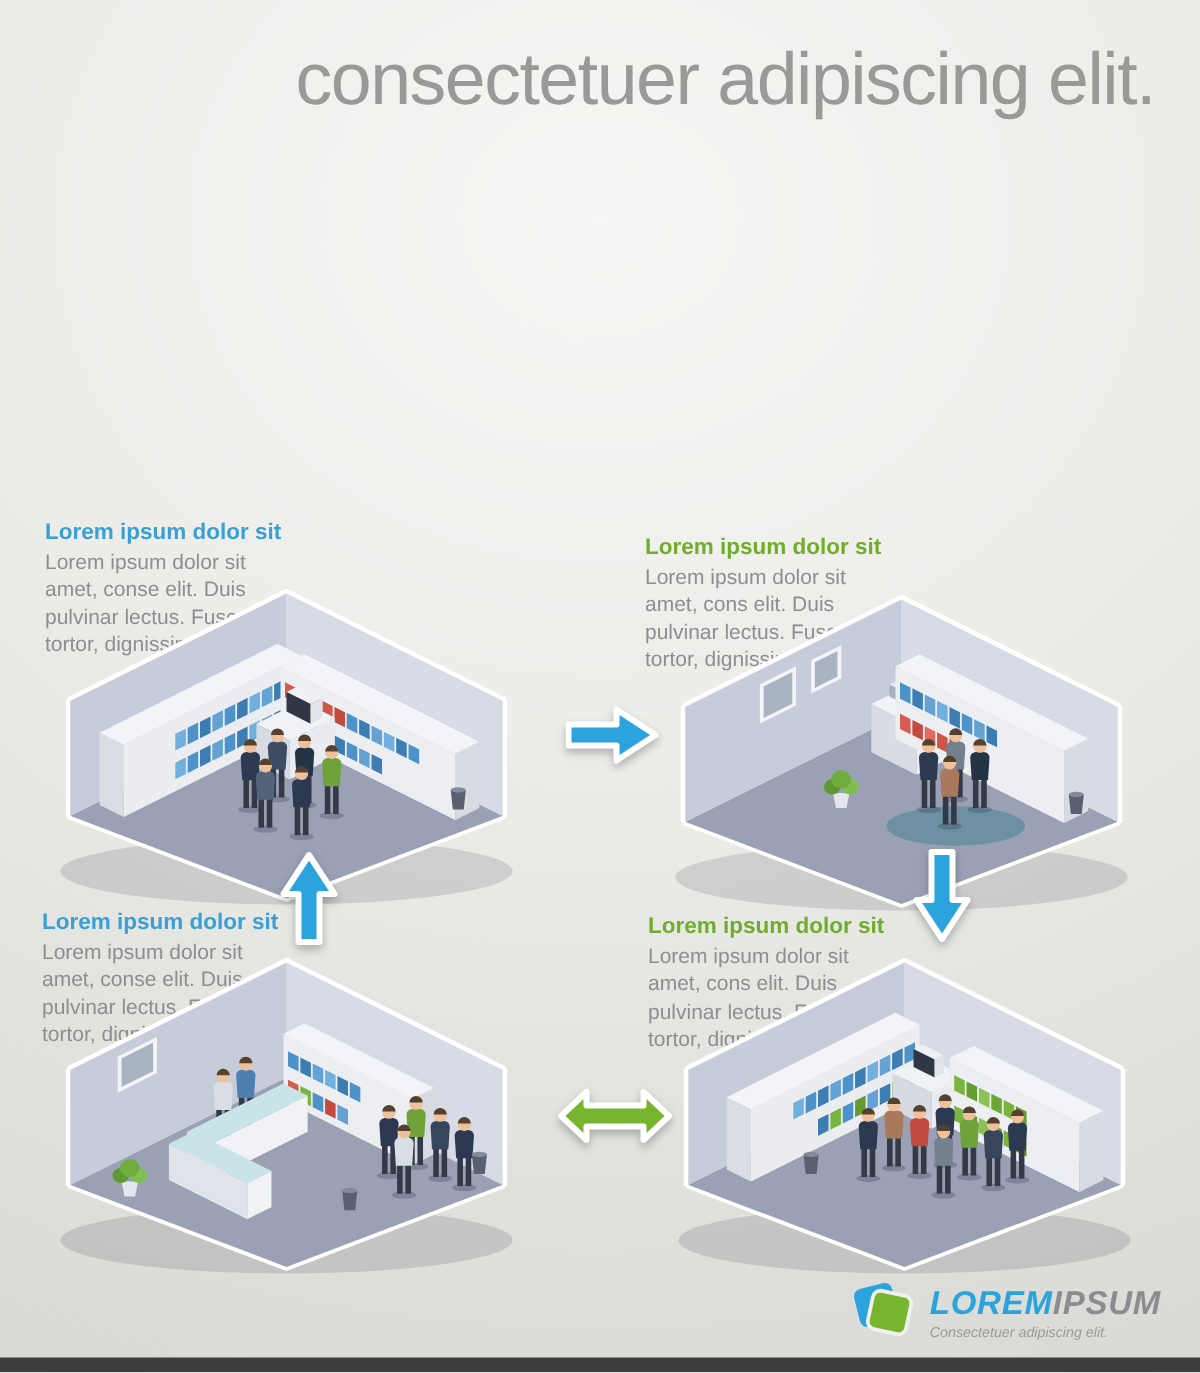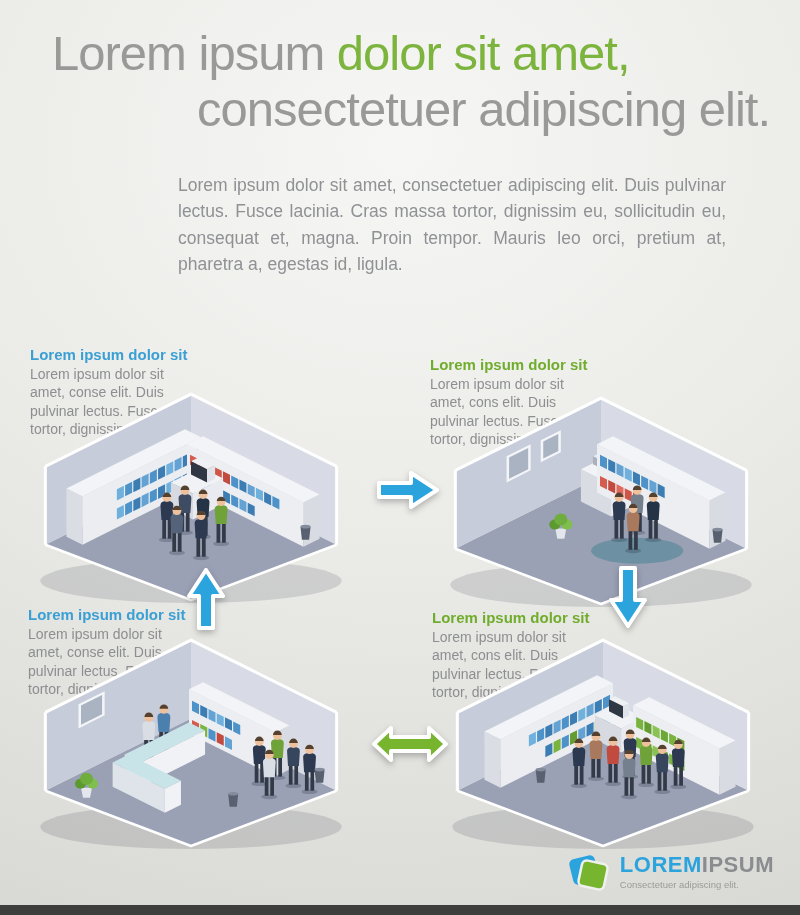--- a/index.html
+++ b/index.html
@@ -24,21 +24,21 @@
 #scene-1{left:20px;top:388px}
 #scene-2{left:430px;top:392px}
 #scene-3{left:20px;top:634px}
 #scene-4{left:432px;top:634px}
 .arrow{position:absolute;filter:drop-shadow(0 3px 3px rgba(0,0,0,0.25));}
 .arrow polygon{stroke:#ffffff;stroke-width:4;stroke-linejoin:round;}
 #arrow-right{left:377px;top:468px}
 #arrow-down{left:606px;top:566px}
 #arrow-up{left:184px;top:566px}
 #arrow-lr{left:371px;top:722px}
-.logo{position:absolute;right:26px;top:850px;display:flex;align-items:center;gap:9px;}
+.logo{position:absolute;right:26px;top:850px;display:flex;align-items:flex-end;gap:9px;font-style:italic;}
 .logo-text{display:flex;flex-direction:column;}
 .logo-words{font-size:22px;font-weight:bold;letter-spacing:0.5px;line-height:1;white-space:nowrap;}
 .logo-tagline{font-size:9.5px;color:#9a9a98;margin-top:3px;}
 .footer-bar{position:absolute;left:0;bottom:0;width:100%;height:10px;background:#3e3e3c;}
 </style>
 </head>
 <body>
 
 <svg width="0" height="0" style="position:absolute" aria-hidden="true">
   <symbol id="iso-person" overflow="visible">
@@ -47,25 +47,23 @@
     <rect x="0.9" y="-20" width="3.7" height="20" fill="#333a47"></rect>
     <path d="M-6.4,-33.5 Q-6.4,-37.5 0,-37.5 Q6.4,-37.5 6.4,-33.5 L5.4,-18.5 L-5.4,-18.5 Z" fill="currentColor"></path>
     <circle cx="0" cy="-41" r="4.4" fill="#eec09c"></circle>
     <path d="M-4.35,-41.5 A4.35,4.35 0 0 1 4.35,-41.5 Z" fill="#55412f"></path>
   </symbol>
 </svg>
 
 <div class="page">
 
   <header class="title-block">
-    <h1 class="title-line1"><span class="t-gray">Lorem ipsum </span><span class="t-green">dolor sit amet,</span></h1>
     <h1 class="title-line2">consectetuer adipiscing elit.</h1>
   </header>
 
-  <p class="intro">Lorem ipsum dolor sit amet, consectetuer adipiscing elit. Duis pulvinar lectus. Fusce lacinia. Cras massa tortor, dignissim eu, sollicitudin eu, consequat et, magna. Proin tempor. Mauris leo orci, pretium at, pharetra a, egestas id, ligula.</p>
 
   <h2 id="h1" class="sec-h" style="color: rgb(58, 159, 212);">Lorem ipsum dolor sit</h2>
   <p id="b1" class="sec-b">Lorem ipsum dolor sit amet, conse elit. Duis pulvinar lectus. Fusce lac tortor, dignissim eu,</p>
   <svg id="scene-1" class="scene" viewBox="0 0 340 220" width="342" height="221">
       <ellipse cx="170" cy="192" rx="150" ry="22" fill="rgba(50,55,70,0.15)"></ellipse>
       <polygon points="25.0,156.0 170.0,84.0 315.0,156.0 170.0,211.0" fill="#9ba1b5"></polygon>
       <polygon points="25.0,78.0 170.0,6.0 170.0,84.0 25.0,156.0" fill="#c7ccda"></polygon>
       <polygon points="170.0,6.0 315.0,78.0 315.0,156.0 170.0,84.0" fill="#d8dbe5"></polygon>
       <path d="M25 78 L170 6 L315 78" stroke="#fff" stroke-width="3" fill="none" stroke-linejoin="round"></path>
       <path d="M25 78 L25 156 M315 78 L315 156" stroke="#fff" stroke-width="3" fill="none"></path>

